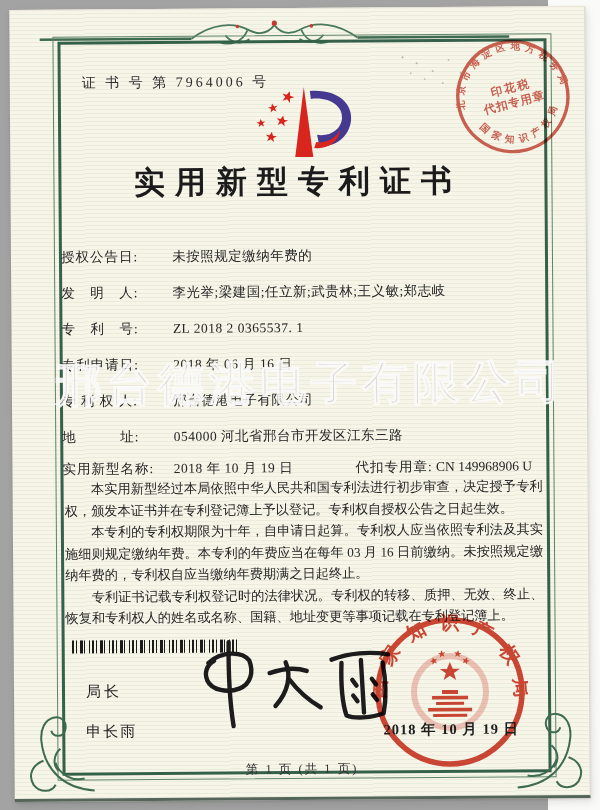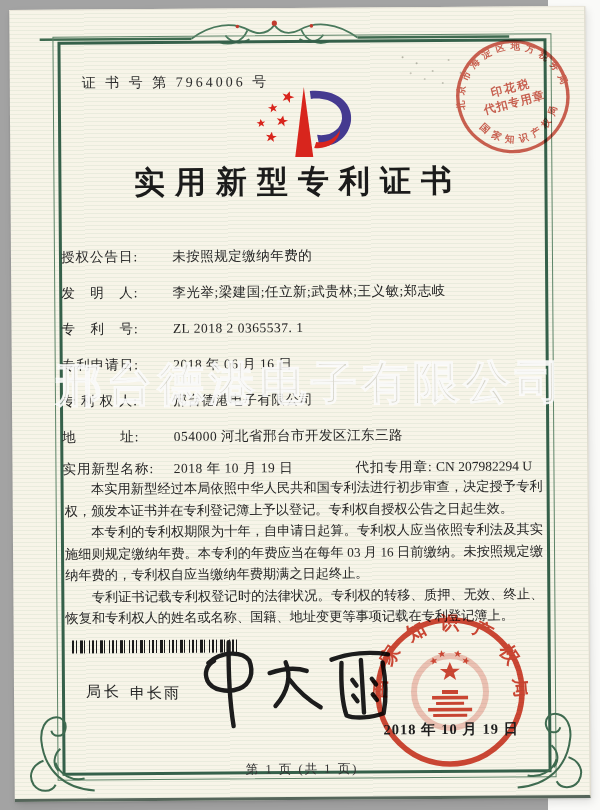--- a/index.html
+++ b/index.html
@@ -81,21 +81,21 @@
 
   .barcode {
     position:absolute; left:58px; top:630px; width:168px; height:13px;
     background:repeating-linear-gradient(90deg,
       #1a1a1a 0 2px, transparent 2px 4px, #1a1a1a 4px 5px, transparent 5px 8px,
       #1a1a1a 8px 11px, transparent 11px 12px, #1a1a1a 12px 13px, transparent 13px 17px,
       #1a1a1a 17px 18px, transparent 18px 20px);
   }
 
   .signer-title { position:absolute; left:72px; top:672px; font-size:15px; letter-spacing:3px; color:#222;text-align:right; }
-  .signer-name  { position:absolute; left:72px; top:674px; font-size:15px; letter-spacing:2px; color:#222;margin-left:44px; }
+  .signer-name  { position:absolute; left:72px; top:712px; font-size:15px; letter-spacing:2px; color:#222; }
   .signature { position:absolute; left:180px; top:622px; width:215px; height:100px; z-index:2; }
 
   .seal { position:absolute; left:358px; top:606px; width:156px; height:156px; z-index:4; mix-blend-mode:multiply; }
   .seal-date {
     position:absolute; left:352px; top:712px; width:170px; z-index:5;
     text-align:center; font-size:14.5px; font-weight:bold; letter-spacing:1px; color:#1d1d1d;
   }
 
   .tax-stamp { position:absolute; left:440px; top:26px; width:126px; height:126px;
     transform:rotate(-14deg); mix-blend-mode:multiply; z-index:4; }
@@ -195,21 +195,21 @@
       <div class="field-row row5">
         <span class="lbl">地　　　址:</span>
         <span class="val">054000 河北省邢台市开发区江东三路</span>
       </div>
       <div class="field-row row6">
         <span class="lbl">实用新型名称:</span>
         <span class="val">2018 年 10 月 19 日</span>
       </div>
       <div class="grant-no">
         <span class="lbl">代扣专用章:</span>
-        <span class="val">CN 207982294 U</span>
+        <span class="val">CN 149968906 U</span>
       </div>
     </div>
 
     <div class="watermark">邢台德港电子有限公司</div>
 
     <div class="body-text">
       <p>本实用新型经过本局依照中华人民共和国专利法进行初步审查，决定授予专利权，颁发本证书并在专利登记簿上予以登记。专利权自授权公告之日起生效。</p>
       <p>本专利的专利权期限为十年，自申请日起算。专利权人应当依照专利法及其实施细则规定缴纳年费。本专利的年费应当在每年 03 月 16 日前缴纳。未按照规定缴纳年费的，专利权自应当缴纳年费期满之日起终止。</p>
       <p>专利证书记载专利权登记时的法律状况。专利权的转移、质押、无效、终止、恢复和专利权人的姓名或名称、国籍、地址变更等事项记载在专利登记簿上。</p>
     </div>

